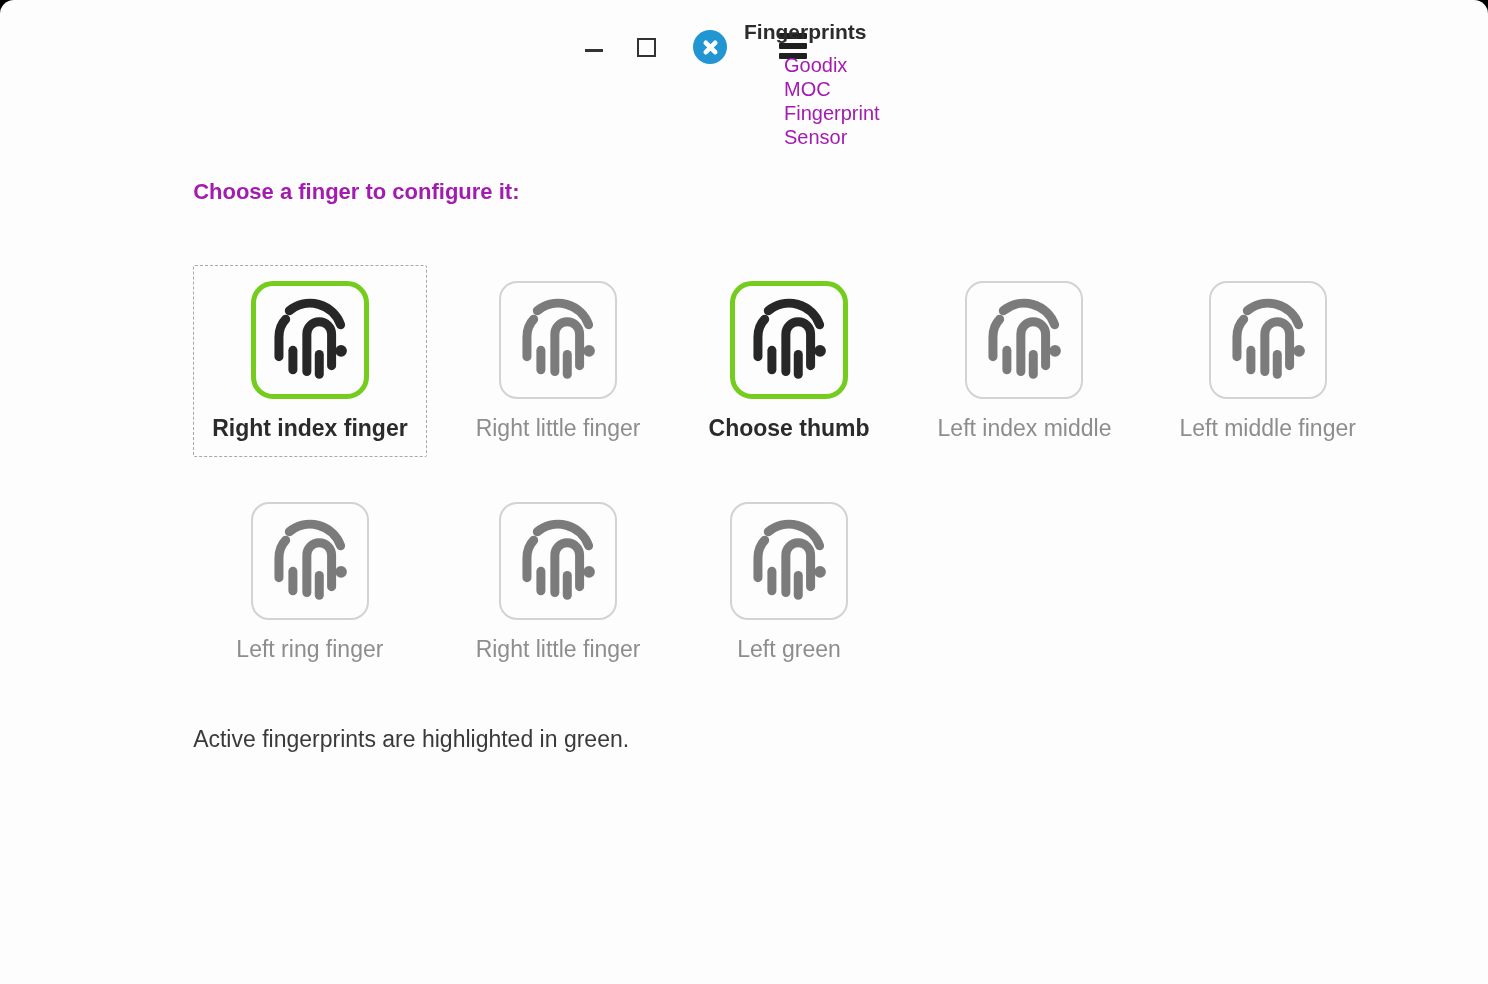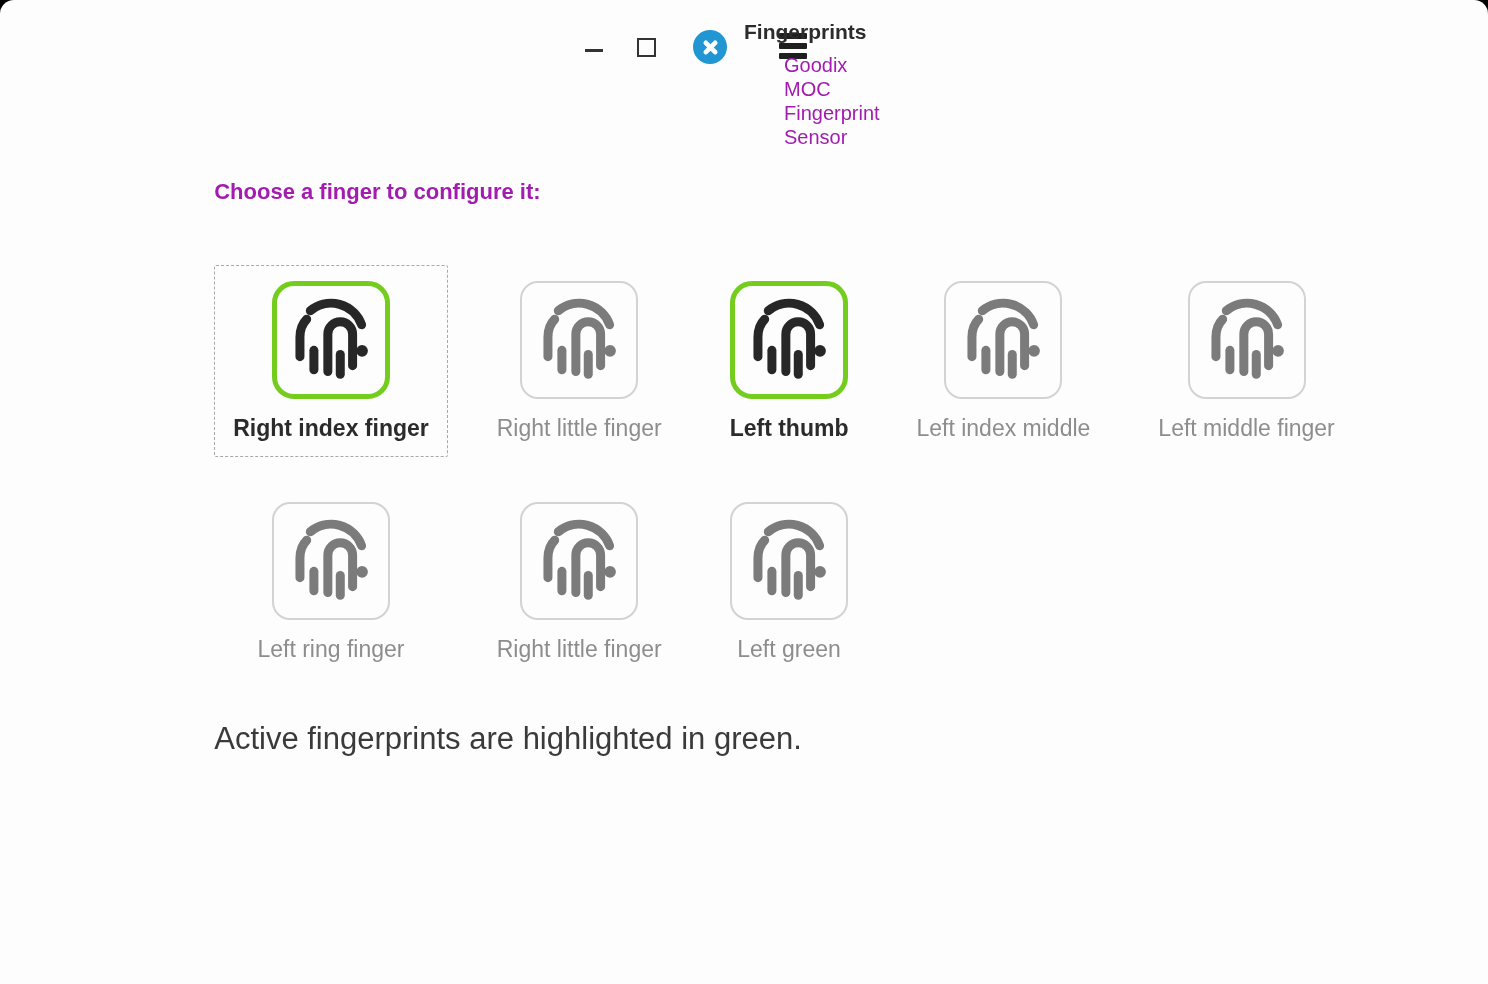--- a/index.html
+++ b/index.html
@@ -22,21 +22,21 @@
   .content{flex:1;background:#fdfdfd;padding:0 0 0 80px;}
   .heading{font-size:22px;font-weight:bold;color:#a21caf;line-height:30px;margin:84px 0 0 0;}
   .grid{display:grid;grid-template-columns:repeat(5,max-content);column-gap:30px;row-gap:29px;margin-top:58px;}
   .cell{display:flex;flex-direction:column;align-items:center;padding:15px 18px 13px;border:1px dashed transparent;border-radius:2px;cursor:pointer;}
   .cell.focused{border-color:#a8a8a8;}
   .icon-box{width:118px;height:118px;box-sizing:border-box;background:#fdfdfd;border:2px solid #d3d3d3;border-radius:18px;display:flex;align-items:center;justify-content:center;color:#7b7b7b;}
   .cell.active .icon-box{border:5px solid var(--active-green,#74cc1c);border-radius:22px;color:#272727;}
   .fp-glyph{width:90px;height:90px;display:block;}
   .finger-label{margin-top:14px;font-size:23px;line-height:30px;color:#8d8d8d;white-space:nowrap;}
   .cell.active .finger-label{color:#2b2b2b;font-weight:bold;}
-  .footer-note{font-size:31px;color:#3a3a3a;line-height:30px;margin-top:46px;}
+  .footer-note{font-size:23px;color:#3a3a3a;line-height:30px;margin-top:46px;}
 </style>
 </head>
 <body>
 
 <svg width="0" height="0" style="position:absolute">
   <defs>
     <symbol id="fp" viewBox="0 0 100 100">
       <g fill="none" stroke="currentColor" stroke-width="10" stroke-linecap="round">
         <path d="M 27,17.5 A 36,36 0 0 1 84,33"></path>
         <path d="M 23,27 C 18,32 15.5,39 15.5,47 L 15.5,68.5"></path>
@@ -92,21 +92,21 @@
             </svg>
     </div>
     <div class="finger-label">Right little finger</div>
   </div>
         <div class="cell active">
     <div class="icon-box">
       <svg class="fp-glyph">
               <use href="#fp"></use>
             </svg>
     </div>
-    <div class="finger-label">Left thumb</div>
+    <div class="finger-label">Choose thumb</div>
   </div>
         <div class="cell">
     <div class="icon-box">
       <svg class="fp-glyph">
               <use href="#fp"></use>
             </svg>
     </div>
     <div class="finger-label">Left index middle</div>
   </div>
         <div class="cell">

